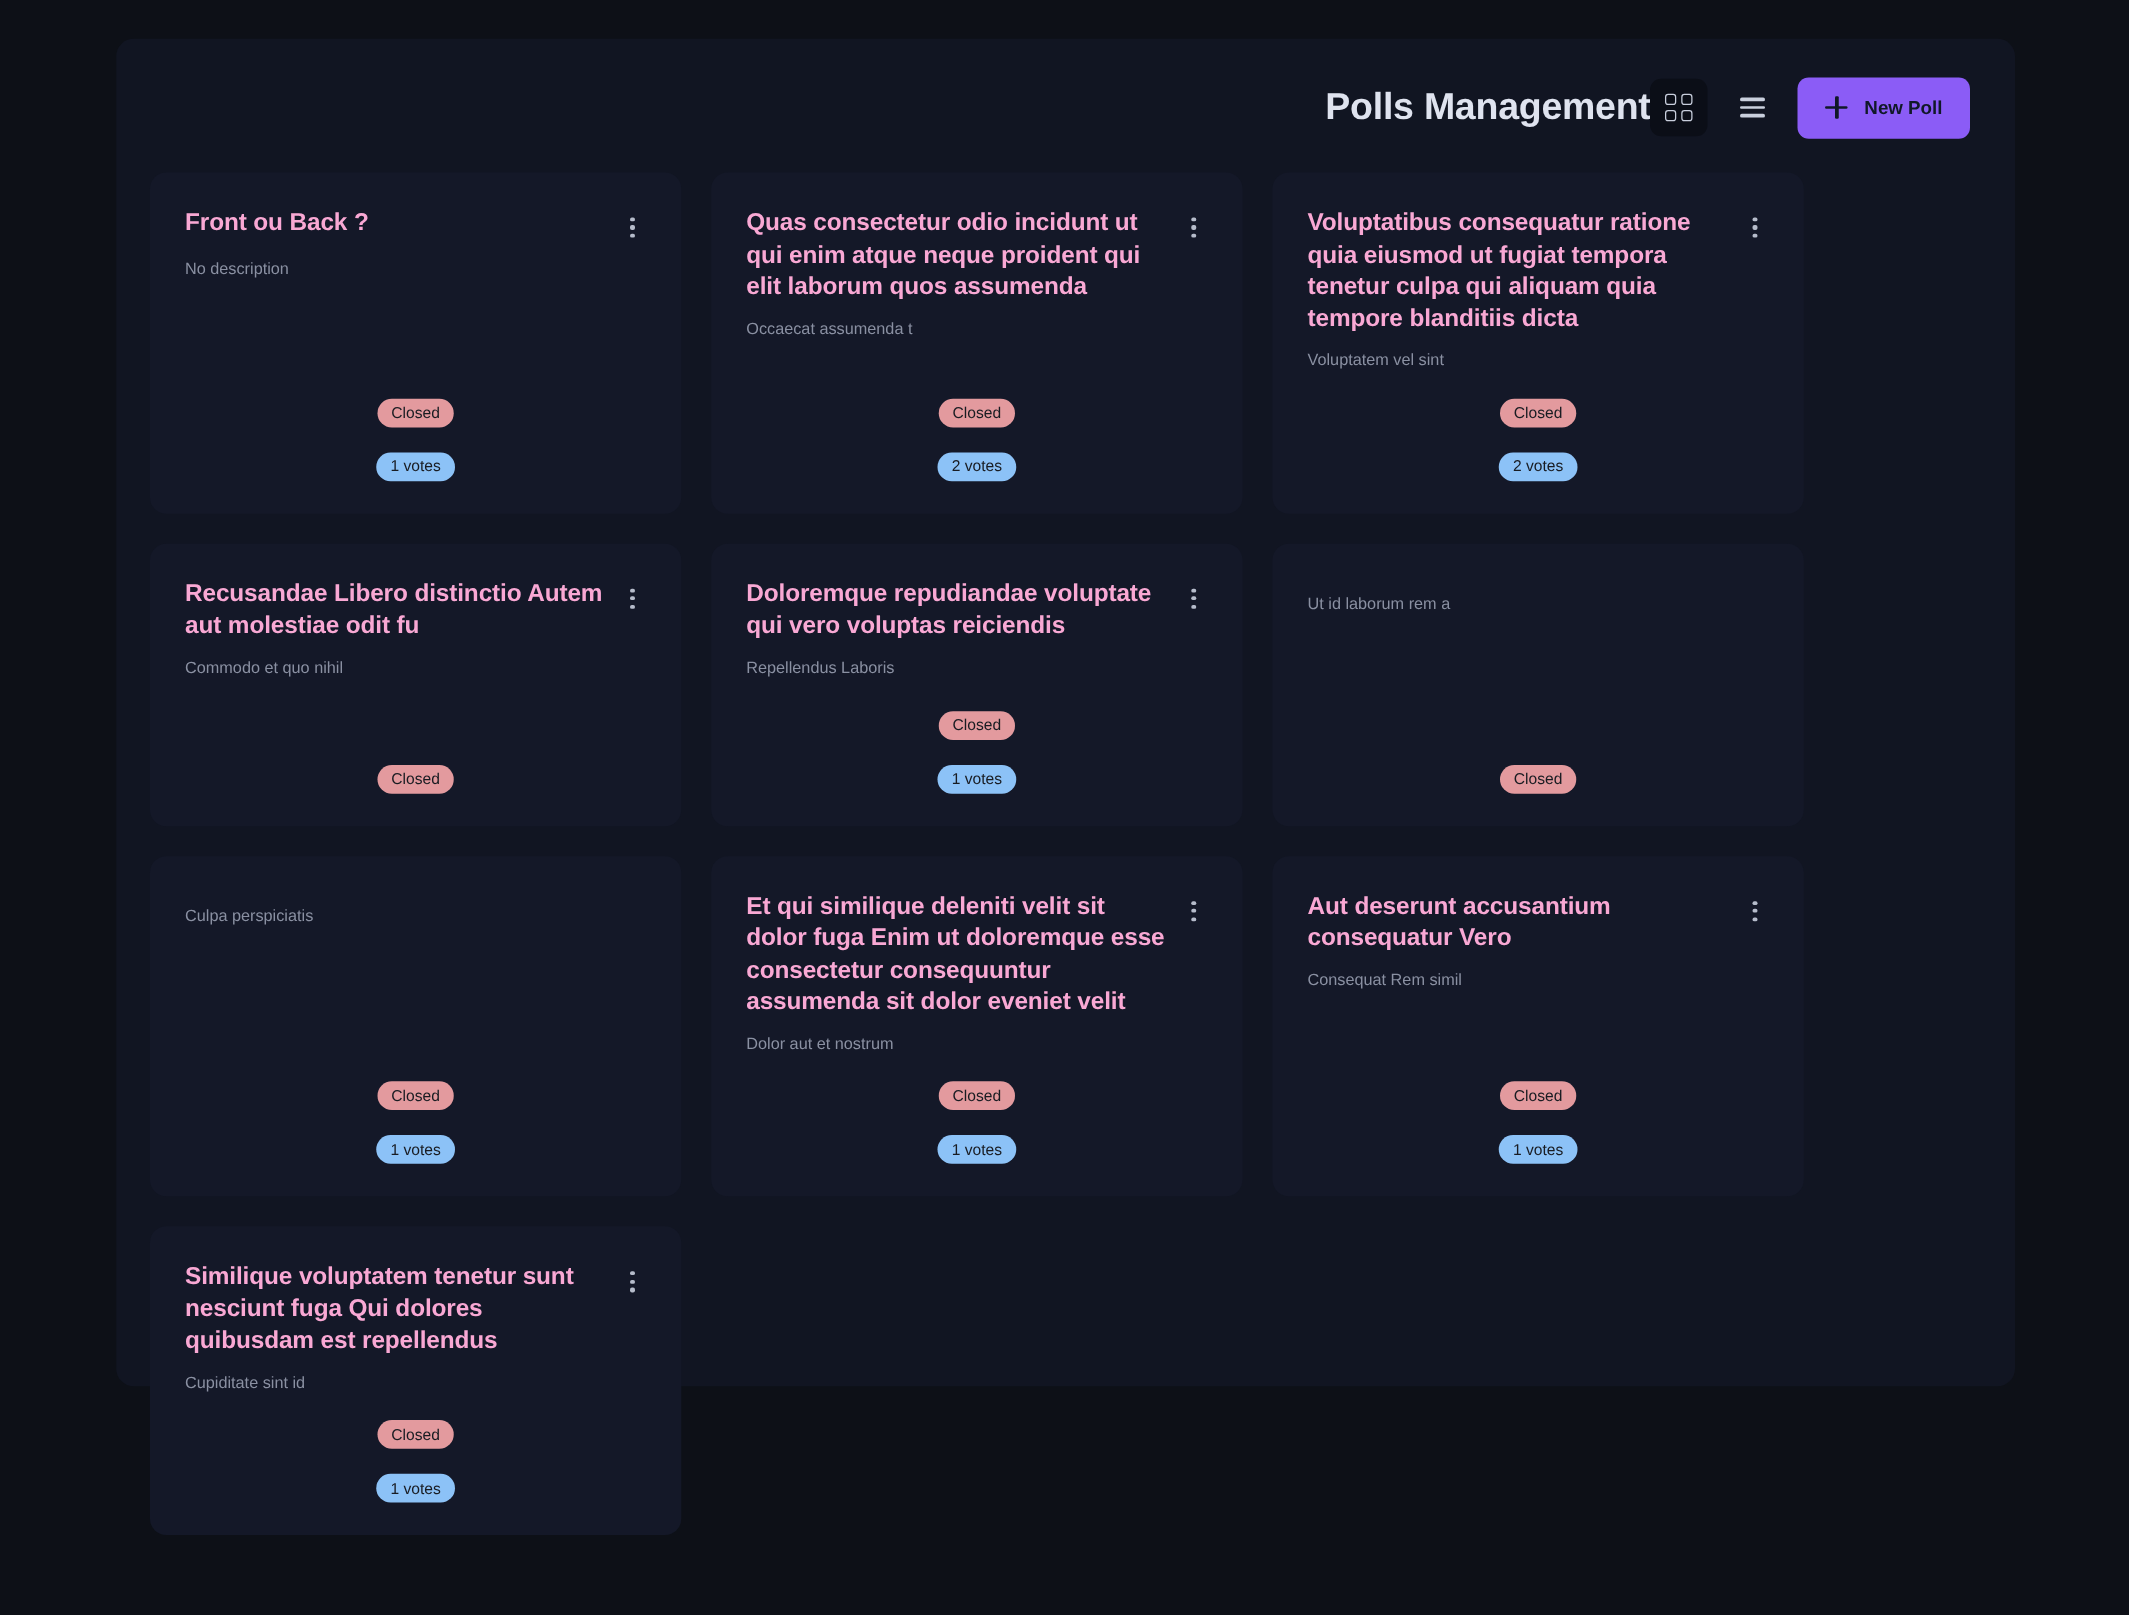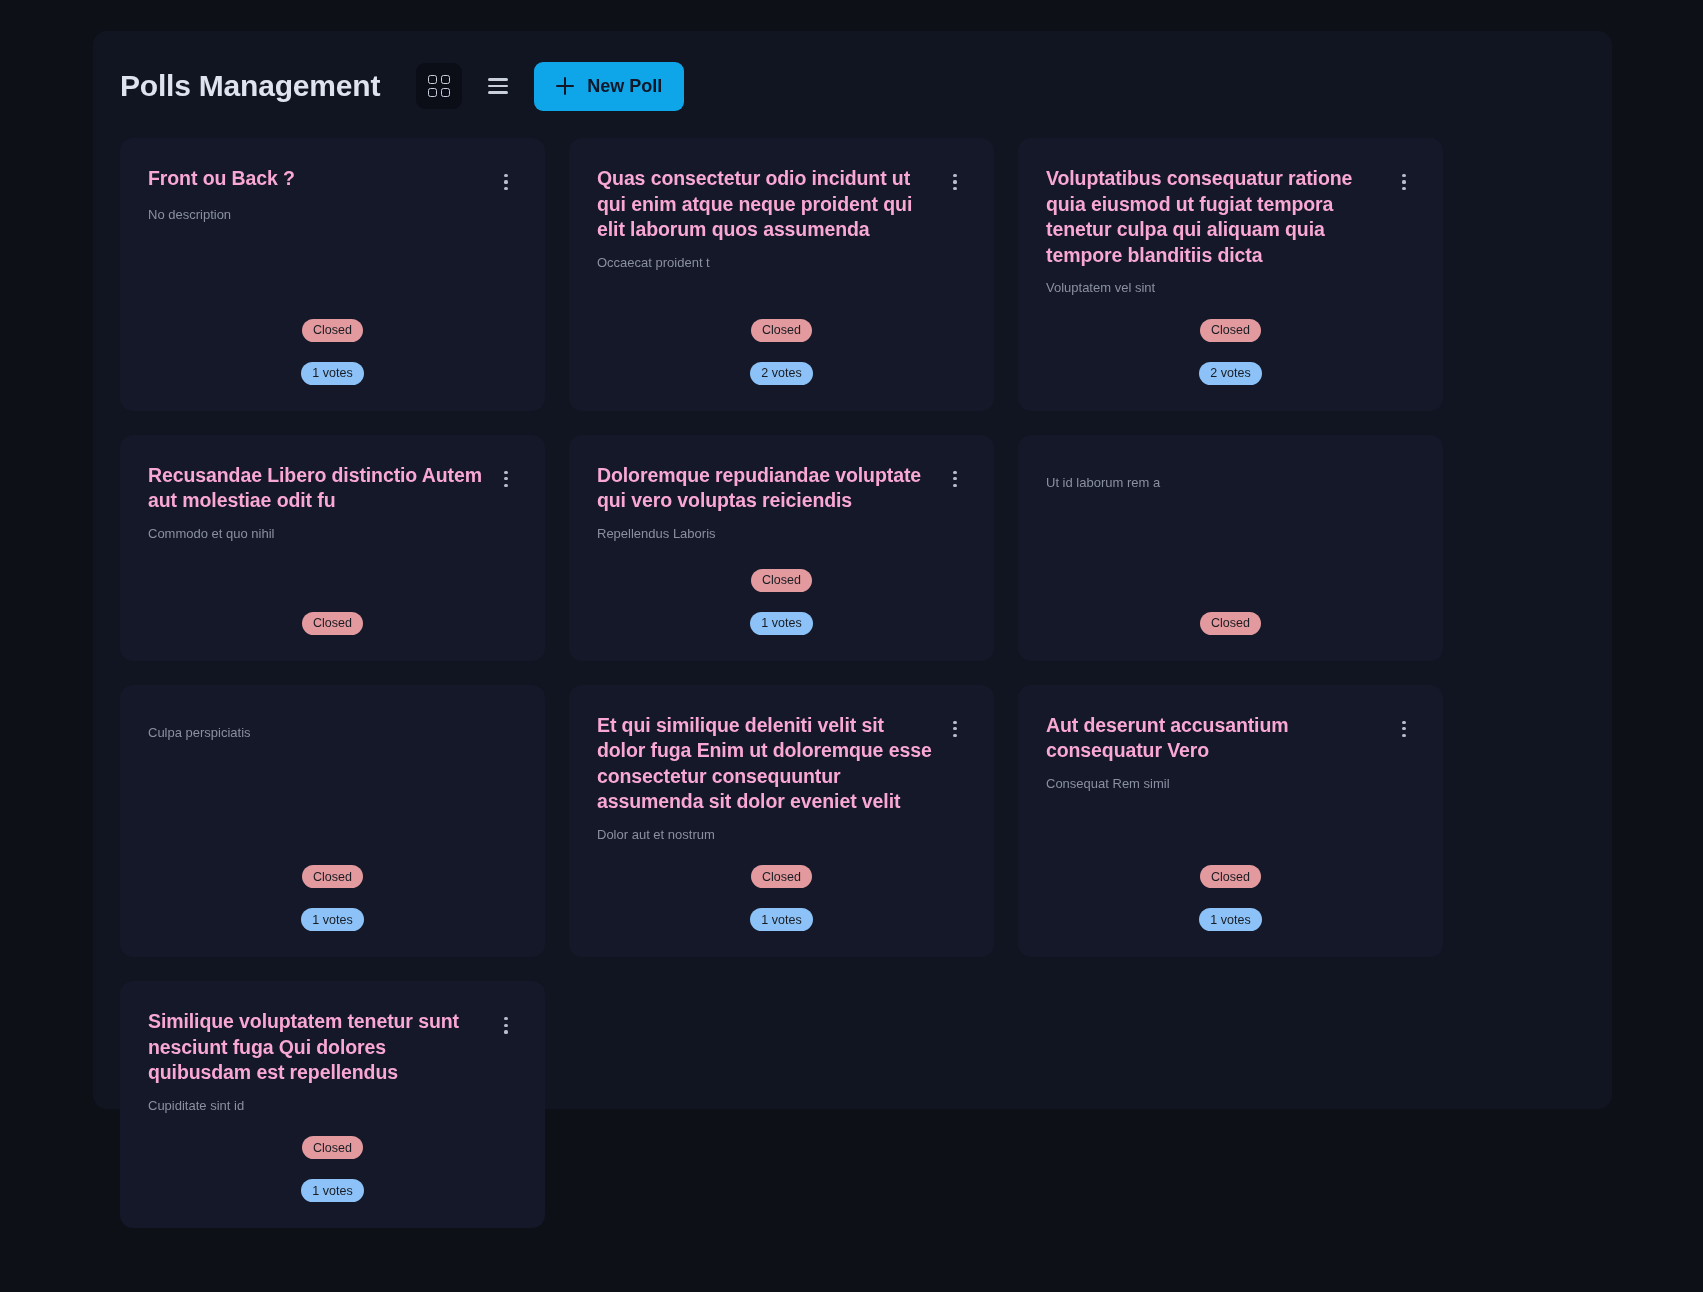--- a/index.html
+++ b/index.html
@@ -32,23 +32,22 @@
 
   
   .page-header {
     position: absolute;
     left: 0;
     top: 0;
     width: 100%;
     height: 110px;
     display: flex;
     align-items: center;
-    justify-content: flex-start;
+    justify-content: flex-end;
     padding: 0 36px 0 27px;
-    gap: 36px;
   }
 
   .page-title {
     font-size: 30px;
     font-weight: bold;
     color: #dfe3ef;
     letter-spacing: -0.2px;
   }
 
   .header-actions {
@@ -89,26 +88,26 @@
     width: 20px;
     height: 2.4px;
     background: #c9cfdd;
     border-radius: 2px;
   }
 
   .new-poll-btn {
     height: 49px;
     min-width: 119px;
     padding: 0 22px;
-    background: #0ea5e9;
+    background: #8b5cf6;
     color: #101828;
     border: none;
     border-radius: 9px;
     font-family: "Liberation Sans", sans-serif;
-    font-size: 18px;
+    font-size: 15px;
     font-weight: bold;
     display: flex;
     align-items: center;
     gap: 13px;
     cursor: pointer;
   }
   .plus-icon {
     position: relative;
     width: 18px;
     height: 18px;
@@ -265,21 +264,21 @@
         </div>
         <div class="poll-card">
           <div class="card-head">
             <div class="card-title">Quas consectetur odio incidunt ut qui enim atque neque proident qui elit laborum quos assumenda</div>
             <button class="kebab-menu">
               <i></i>
               <i></i>
               <i></i>
             </button>
           </div>
-          <div class="card-desc">Occaecat proident t</div>
+          <div class="card-desc">Occaecat assumenda t</div>
           <div class="card-spacer"></div>
           <div class="badges">
             <span class="badge badge-status">Closed</span>
             <span class="badge badge-votes">2 votes</span>
           </div>
         </div>
         <div class="poll-card">
           <div class="card-head">
             <div class="card-title">Voluptatibus consequatur ratione quia eiusmod ut fugiat tempora tenetur culpa qui aliquam quia tempore blanditiis dicta</div>
             <button class="kebab-menu">

